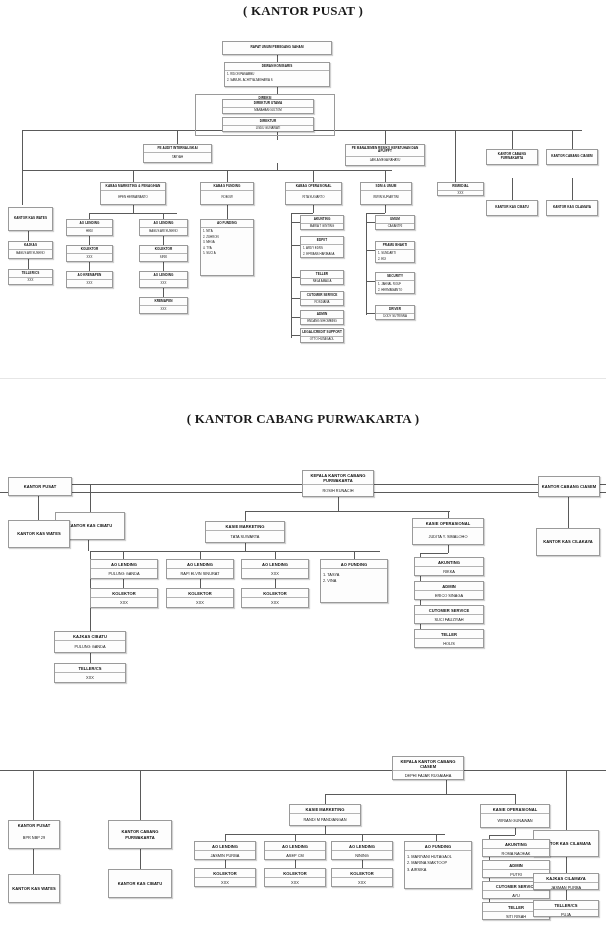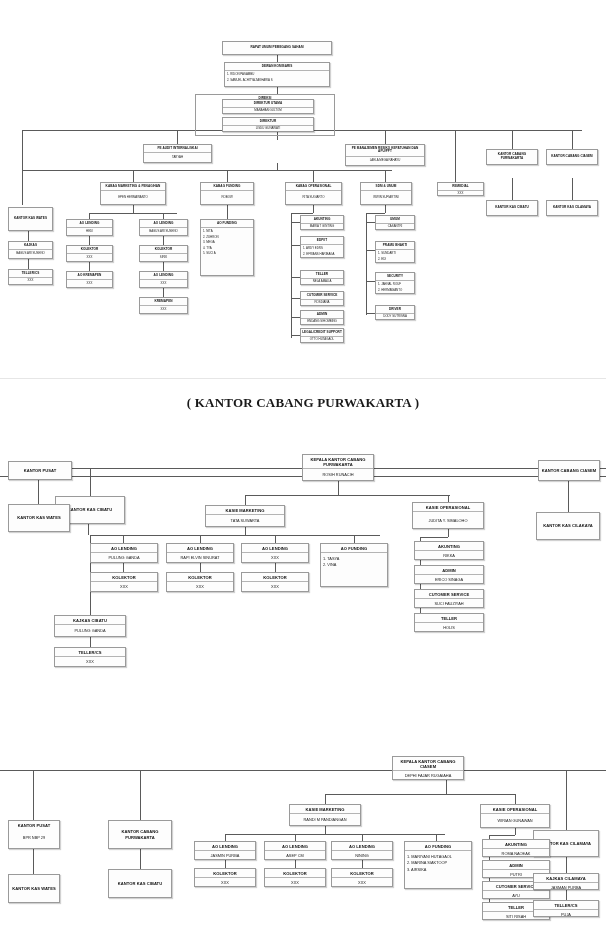--- a/index.html
+++ b/index.html
@@ -66,20 +66,21 @@
   .ln-h { height: 1px; }
   .ln-v { width: 1px; }
 
   .divider { position: absolute; left: 0; width: 606px; height: 1px; background: #e6e6e6; }
 </style>
 </head>
 <body>
 
 <div class="chart-section s1" style="top:0;height:378px;">
 
+  <div class="section-title" style="position:absolute;top:3px;left:0;width:606px;">( KANTOR PUSAT )</div>
 
   <div class="ln-v" style="left:277px;top:55px;height:7px;"></div>
   <div class="ln-v" style="left:277px;top:87px;height:7px;"></div>
   <div class="ln-v" style="left:277px;top:130px;height:10px;"></div>
 
   <div class="ln-h" style="left:22px;top:130px;width:560px;"></div>
   <div class="ln-v" style="left:22px;top:130px;height:75px;"></div>
   <div class="ln-v" style="left:177px;top:130px;height:14px;"></div>
   <div class="ln-v" style="left:385px;top:130px;height:14px;"></div>
   <div class="ln-v" style="left:455px;top:130px;height:52px;"></div>
@@ -301,21 +302,21 @@
     </div>
   </div>
   <div class="node" style="left:375px;top:305px;width:40px;height:15px;">
     <div class="hd">DRIVER</div>
     <div class="bd">DODY SUTRISNA</div>
   </div>
 </div>
 
 <div class="divider" style="top:378px;"></div>
 
-<div class="chart-section s2" style="top:377px;height:315px;">
+<div class="chart-section s2" style="top:393px;height:315px;">
 
   <div class="section-title" style="position:absolute;top:18px;left:0;width:606px;">( KANTOR CABANG PURWAKARTA )</div>
 
   <div class="ln-h" style="left:60px;top:91px;width:546px;"></div>
   <div class="ln-h" style="left:0px;top:99px;width:606px;"></div>
   <div class="ln-v" style="left:90px;top:91px;height:28px;"></div>
   <div class="ln-v" style="left:38px;top:99px;height:28px;"></div>
   <div class="ln-v" style="left:568px;top:99px;height:36px;"></div>
   <div class="ln-v" style="left:338px;top:104px;height:14px;"></div>
   <div class="ln-h" style="left:245px;top:118px;width:205px;"></div>

